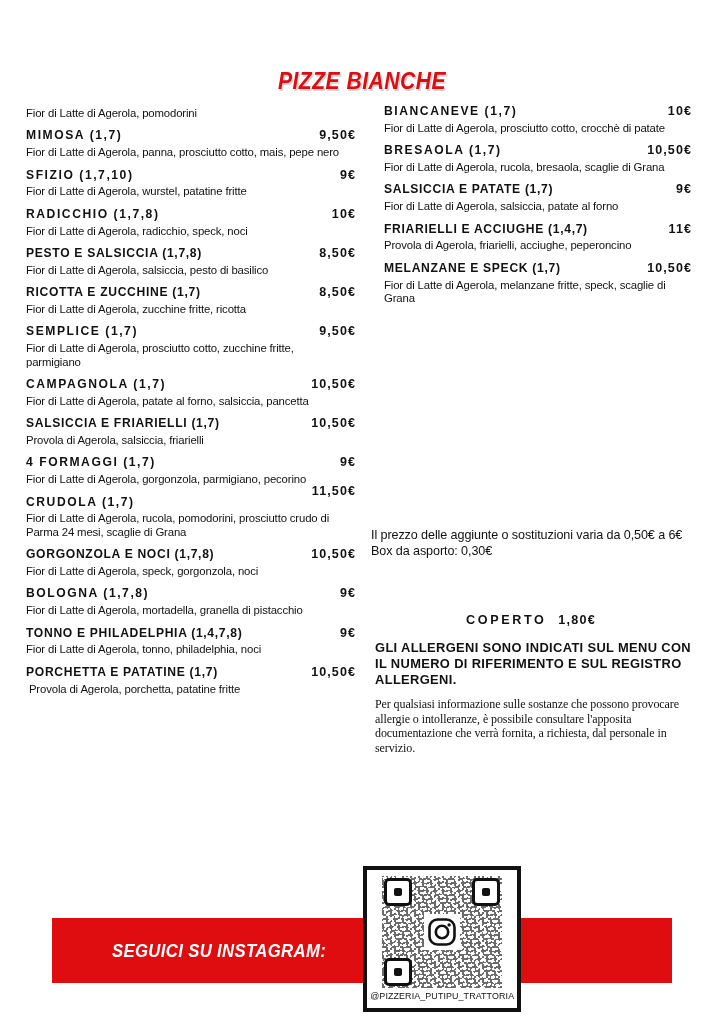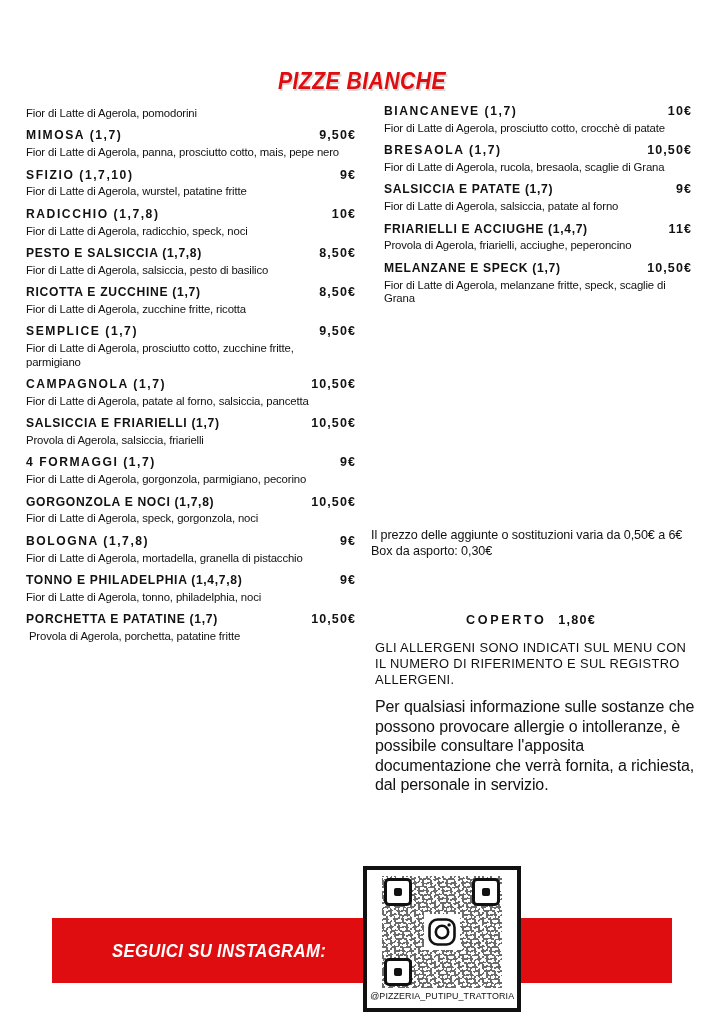--- a/index.html
+++ b/index.html
@@ -105,32 +105,33 @@
   }
   #coperto-label { letter-spacing: 2.6px; }
   #coperto-value { letter-spacing: 1.2px; margin-left: 12px; }
 
   #allergeni-heading {
     position: absolute;
     left: 375px;
     top: 640px;
     width: 316px;
     font-size: 12.9px;
-    font-weight: normal;
+    font-weight: bold;
     line-height: 1.25;
     letter-spacing: 0.35px;
   }
   #allergeni-body {
     position: absolute;
     left: 375px;
     top: 697px;
     width: 320px;
-    font-size: 16px;
+    font-size: 12px;
     line-height: 1.22;
     letter-spacing: -0.1px;
+    font-family: Liberation Serif, serif;
   }
 
   
   #instagram-banner {
     position: absolute;
     left: 52px;
     top: 918px;
     width: 620px;
     height: 65px;
     background: #e00d10;
@@ -292,20 +293,27 @@
         <div class="item-price">10,50€</div>
       </div>
       <div class="item-desc">Provola di Agerola, salsiccia, friarielli</div>
     </div>
     <div class="menu-item">
       <div class="item-head">
         <div class="item-name">4 FORMAGGI (1,7)</div>
         <div class="item-price">9€</div>
       </div>
       <div class="item-desc">Fior di Latte di Agerola, gorgonzola, parmigiano, pecorino</div>
+    </div>
+    <div class="menu-item price-up">
+      <div class="item-head">
+        <div class="item-name">CRUDOLA (1,7)</div>
+        <div class="item-price">11,50€</div>
+      </div>
+      <div class="item-desc">Fior di Latte di Agerola, rucola, pomodorini, prosciutto crudo di Parma 24 mesi, scaglie di Grana</div>
     </div>
     <div class="menu-item">
       <div class="item-head">
         <div class="item-name tight">GORGONZOLA E NOCI (1,7,8)</div>
         <div class="item-price">10,50€</div>
       </div>
       <div class="item-desc">Fior di Latte di Agerola, speck, gorgonzola, noci</div>
     </div>
     <div class="menu-item">
       <div class="item-head">

